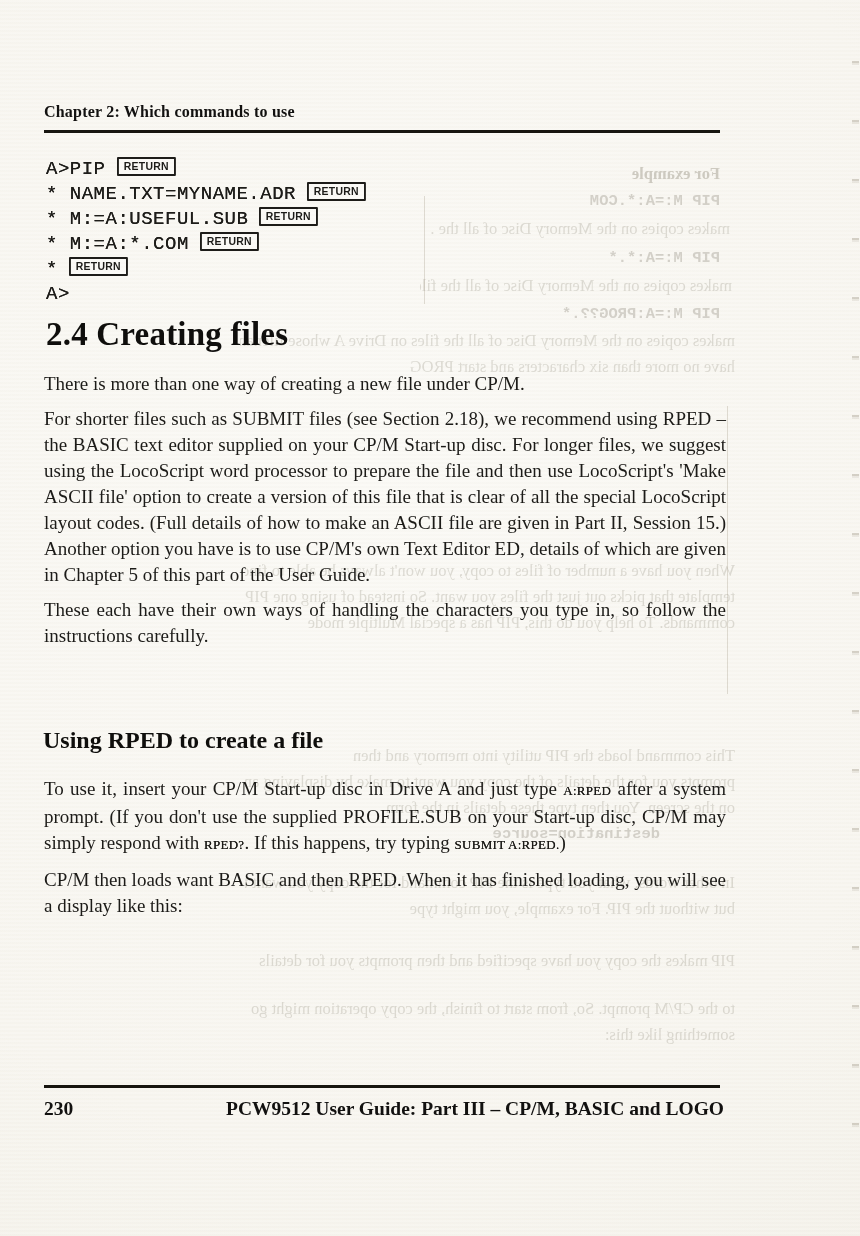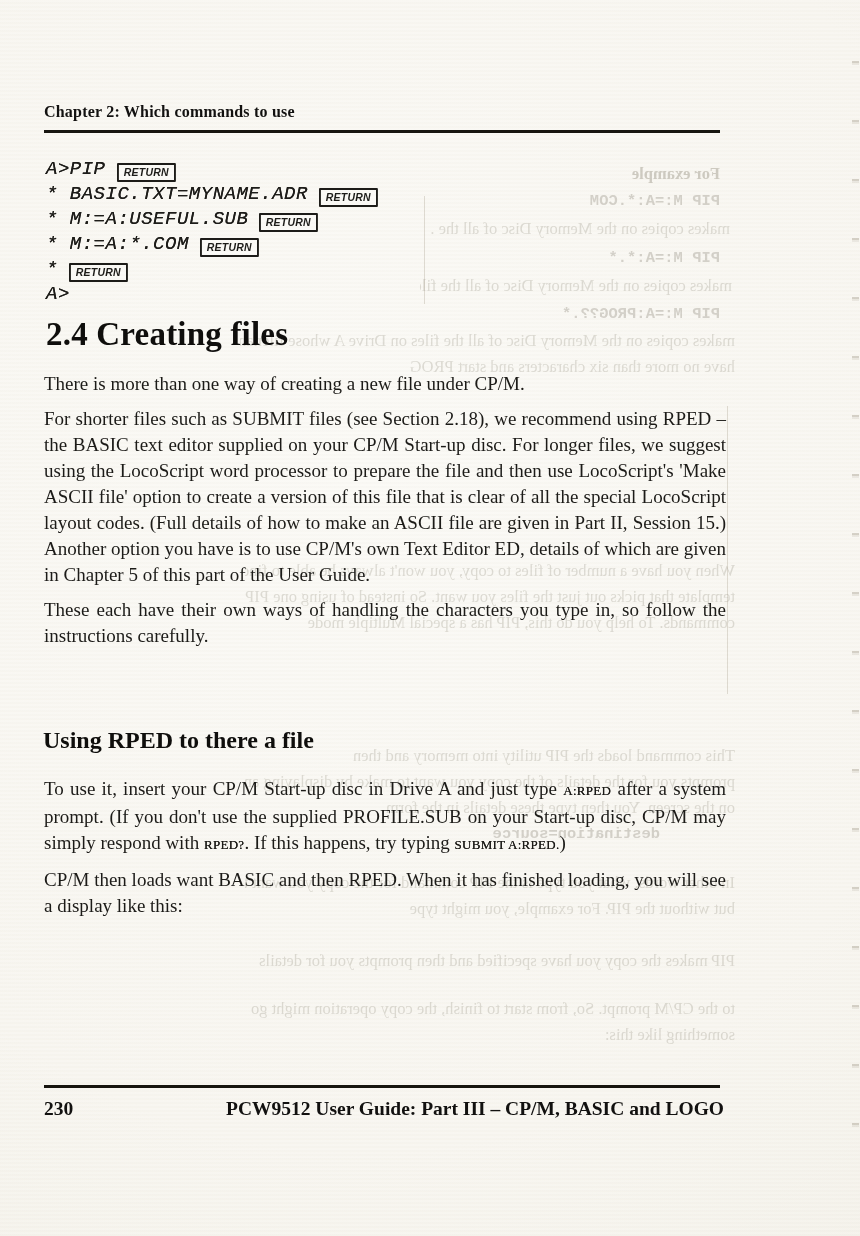--- a/index.html
+++ b/index.html
@@ -35,21 +35,21 @@
   .running-header {
     position: absolute; left: 44px; top: 103px;
     font-size: 16px; font-weight: bold; letter-spacing: 0.2px; color: #121110;
   }
   .header-rule { position: absolute; left: 44px; top: 130px; width: 676px; height: 3px; background: #17150f; }
 
   .terminal {
     position: absolute; left: 46px; top: 157px;
     font-family: "Liberation Mono", monospace; font-size: 19px; line-height: 25px; color: #1d1c19;
   }
-  .tline { height: 25px; display: flex; align-items: flex-end; white-space: pre; font-style: italic; }
+  .tline { height: 25px; display: flex; align-items: flex-start; white-space: pre; }
   .tcode { text-shadow: 0 0 0.6px currentColor; letter-spacing: 0.5px; }
   .key {
     display: inline-block; margin-left: 11px;
     border: 2px solid #1d1c19; border-radius: 1px; padding: 0 5px 1px;
     font-family: "Liberation Sans", sans-serif; font-size: 11px; font-weight: bold;
     letter-spacing: 0.3px; line-height: 14px; color: #1d1c19;
     transform: scaleX(0.95); transform-origin: left center; background: rgba(255,255,255,0.25);
   }
 
   h1.section-heading {
@@ -116,35 +116,35 @@
 
   <div class="artifact-line artifact-a"></div>
   <div class="artifact-line artifact-b"></div>
   <div class="edge-marks"></div>
 
   <div class="running-header">Chapter 2: Which commands to use</div>
   <div class="header-rule"></div>
 
   <div class="terminal" id="terminal">
       <div class="tline"><span class="tcode">A&gt;PIP</span><span class="key">RETURN</span></div>
-      <div class="tline"><span class="tcode">* BASIC.TXT=MYNAME.ADR</span><span class="key">RETURN</span></div>
+      <div class="tline"><span class="tcode">* NAME.TXT=MYNAME.ADR</span><span class="key">RETURN</span></div>
       <div class="tline"><span class="tcode">* M:=A:USEFUL.SUB</span><span class="key">RETURN</span></div>
       <div class="tline"><span class="tcode">* M:=A:*.COM</span><span class="key">RETURN</span></div>
       <div class="tline"><span class="tcode">*</span><span class="key">RETURN</span></div>
       <div class="tline"><span class="tcode">A&gt;</span></div>
     </div>
 
   <h1 class="section-heading">2.4 Creating files</h1>
   <div class="body-copy" id="sec1">
       <p><span>There is more than one way of creating a new file under CP/M.</span></p>
       <p><span>For shorter files such as SUBMIT files (see Section 2.18), we recommend using RPED – the BASIC text editor supplied on your CP/M Start-up disc. For longer files, we suggest using the LocoScript word processor to prepare the file and then use LocoScript's 'Make ASCII file' option to create a version of this file that is clear of all the special LocoScript layout codes. (Full details of how to make an ASCII file are given in Part II, Session 15.) Another option you have is to use CP/M's own Text Editor ED, details of which are given in Chapter 5 of this part of the User Guide.</span></p>
       <p><span>These each have their own ways of handling the characters you type in, so follow the instructions carefully.</span></p>
     </div>
 
-  <h2 class="subsection-heading">Using RPED to there a file</h2>
+  <h2 class="subsection-heading">Using RPED to create a file</h2>
   <div class="body-copy" id="sec2">
       <p><span>To use it, insert your CP/M Start-up disc in Drive A and just type </span><span class="inline-code">A:RPED</span><span> after a system prompt. (If you don't use the supplied PROFILE.SUB on your Start-up disc, CP/M may simply respond with </span><span class="inline-code">RPED?</span><span>. If this happens, try typing </span><span class="inline-code">SUBMIT A:RPED.</span><span>)</span></p>
       <p><span>CP/M then loads want BASIC and then RPED. When it has finished loading, you will see a display like this:</span></p>
     </div>
 
   <div class="footer-rule"></div>
   <div class="page-footer">
     <span>230</span>
     <span>PCW9512 User Guide: Part III – CP/M, BASIC and LOGO</span>
   </div>

